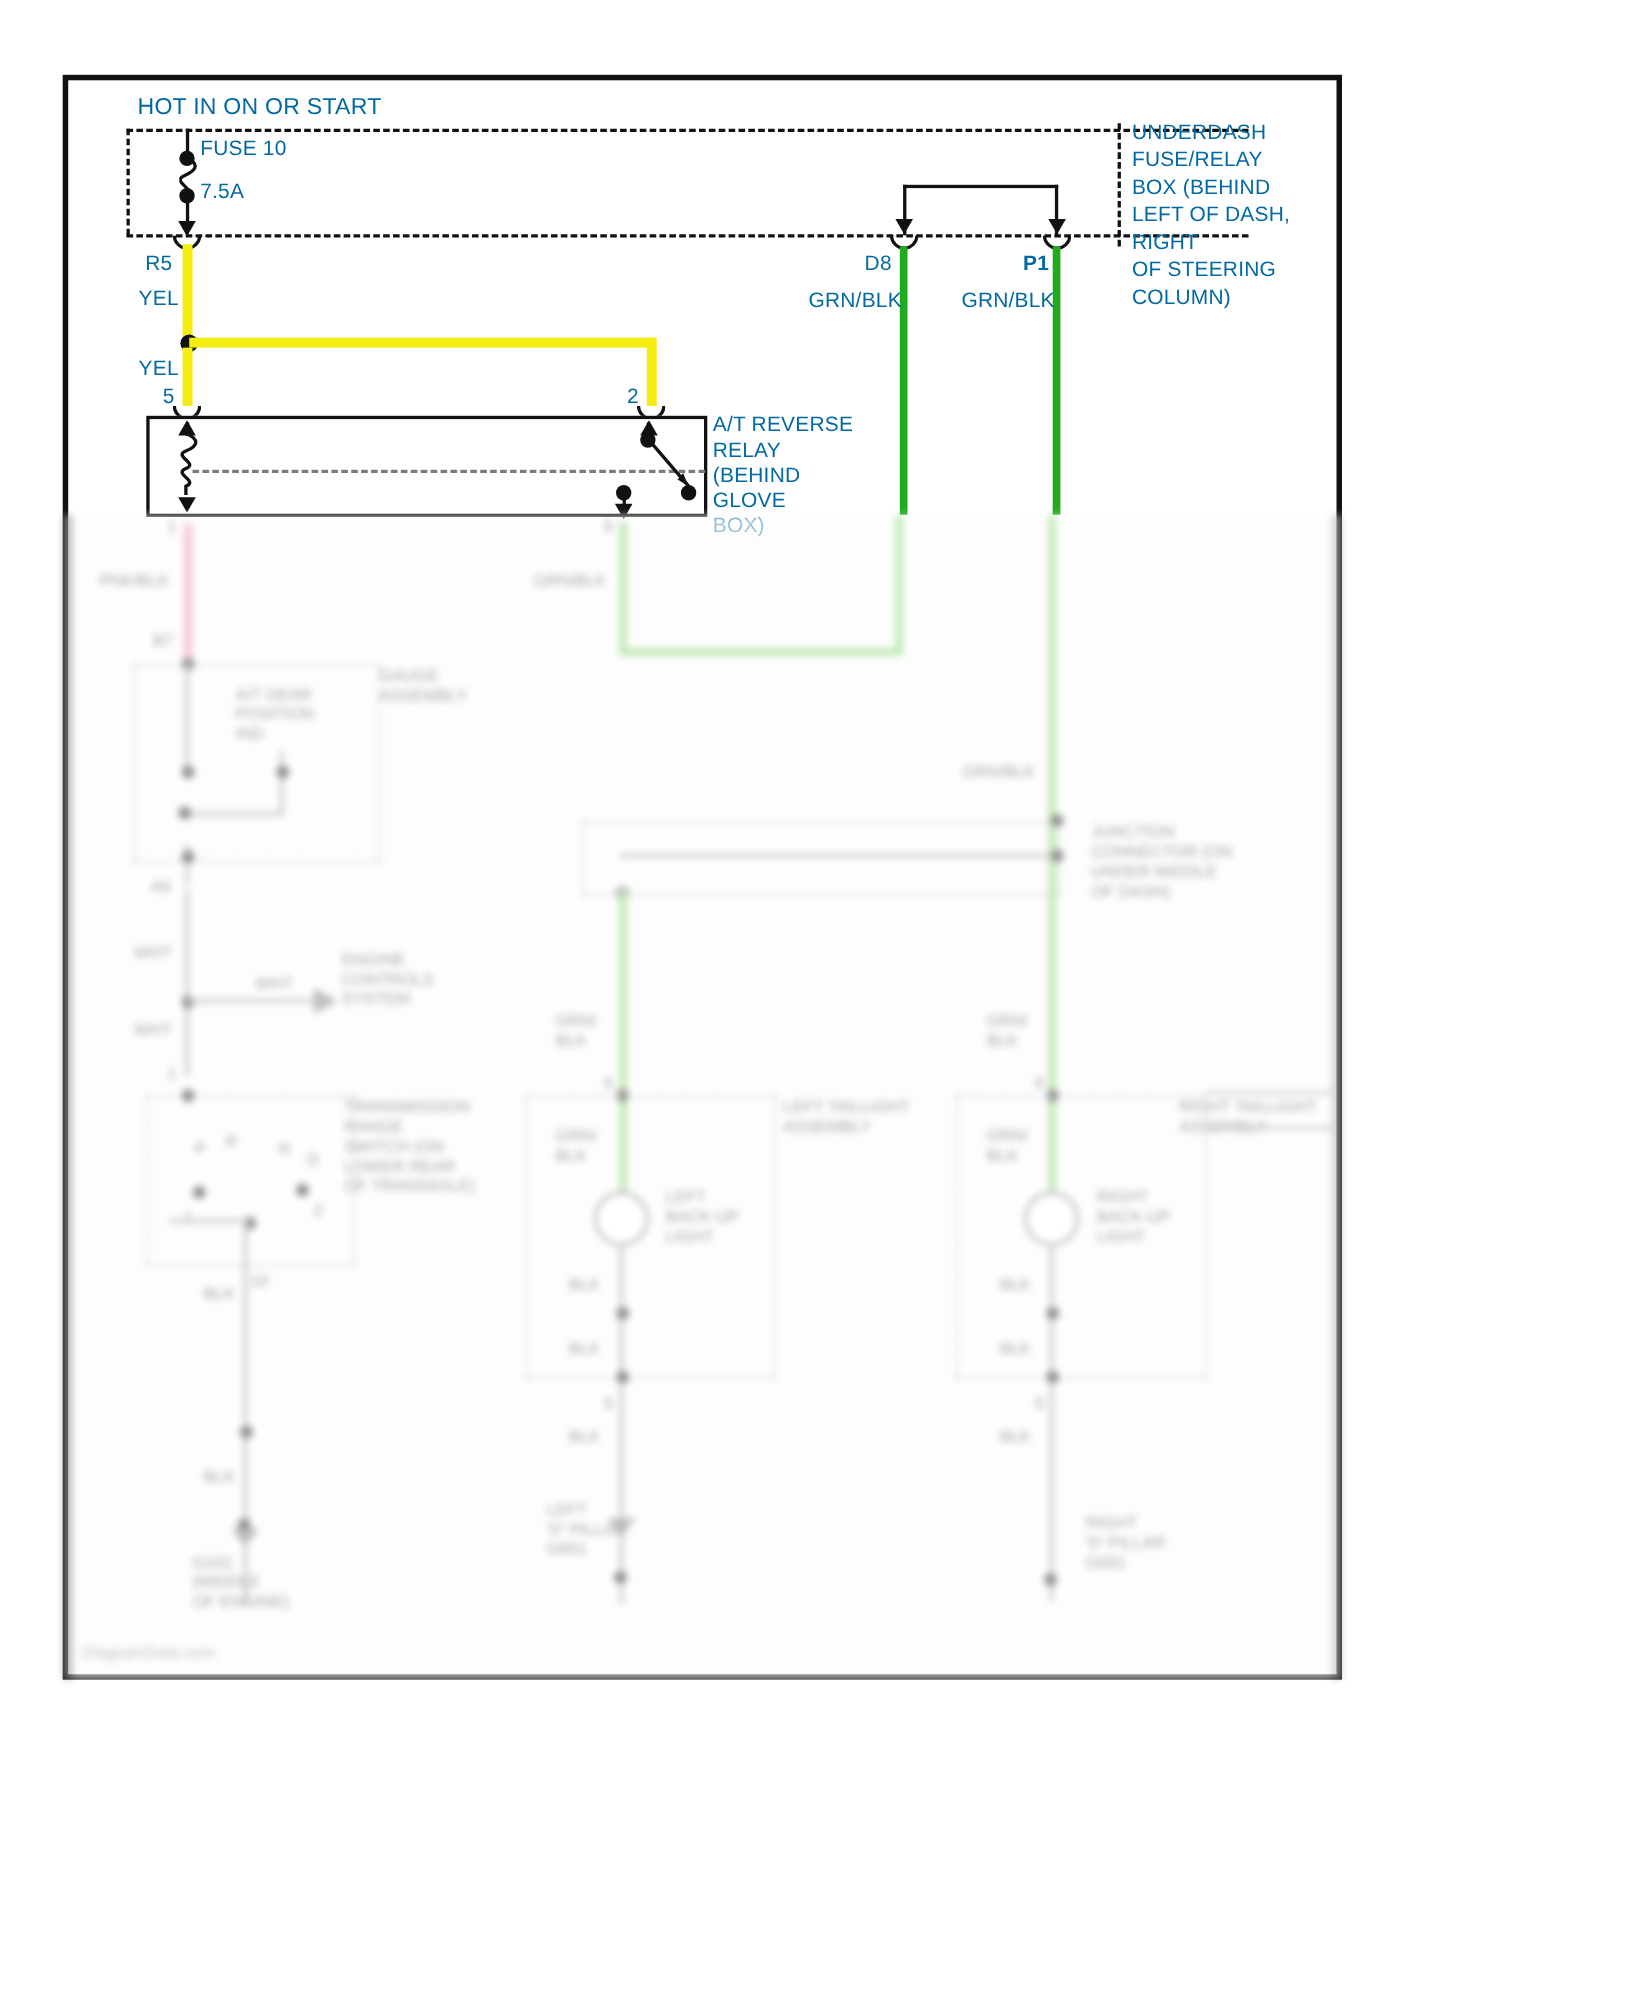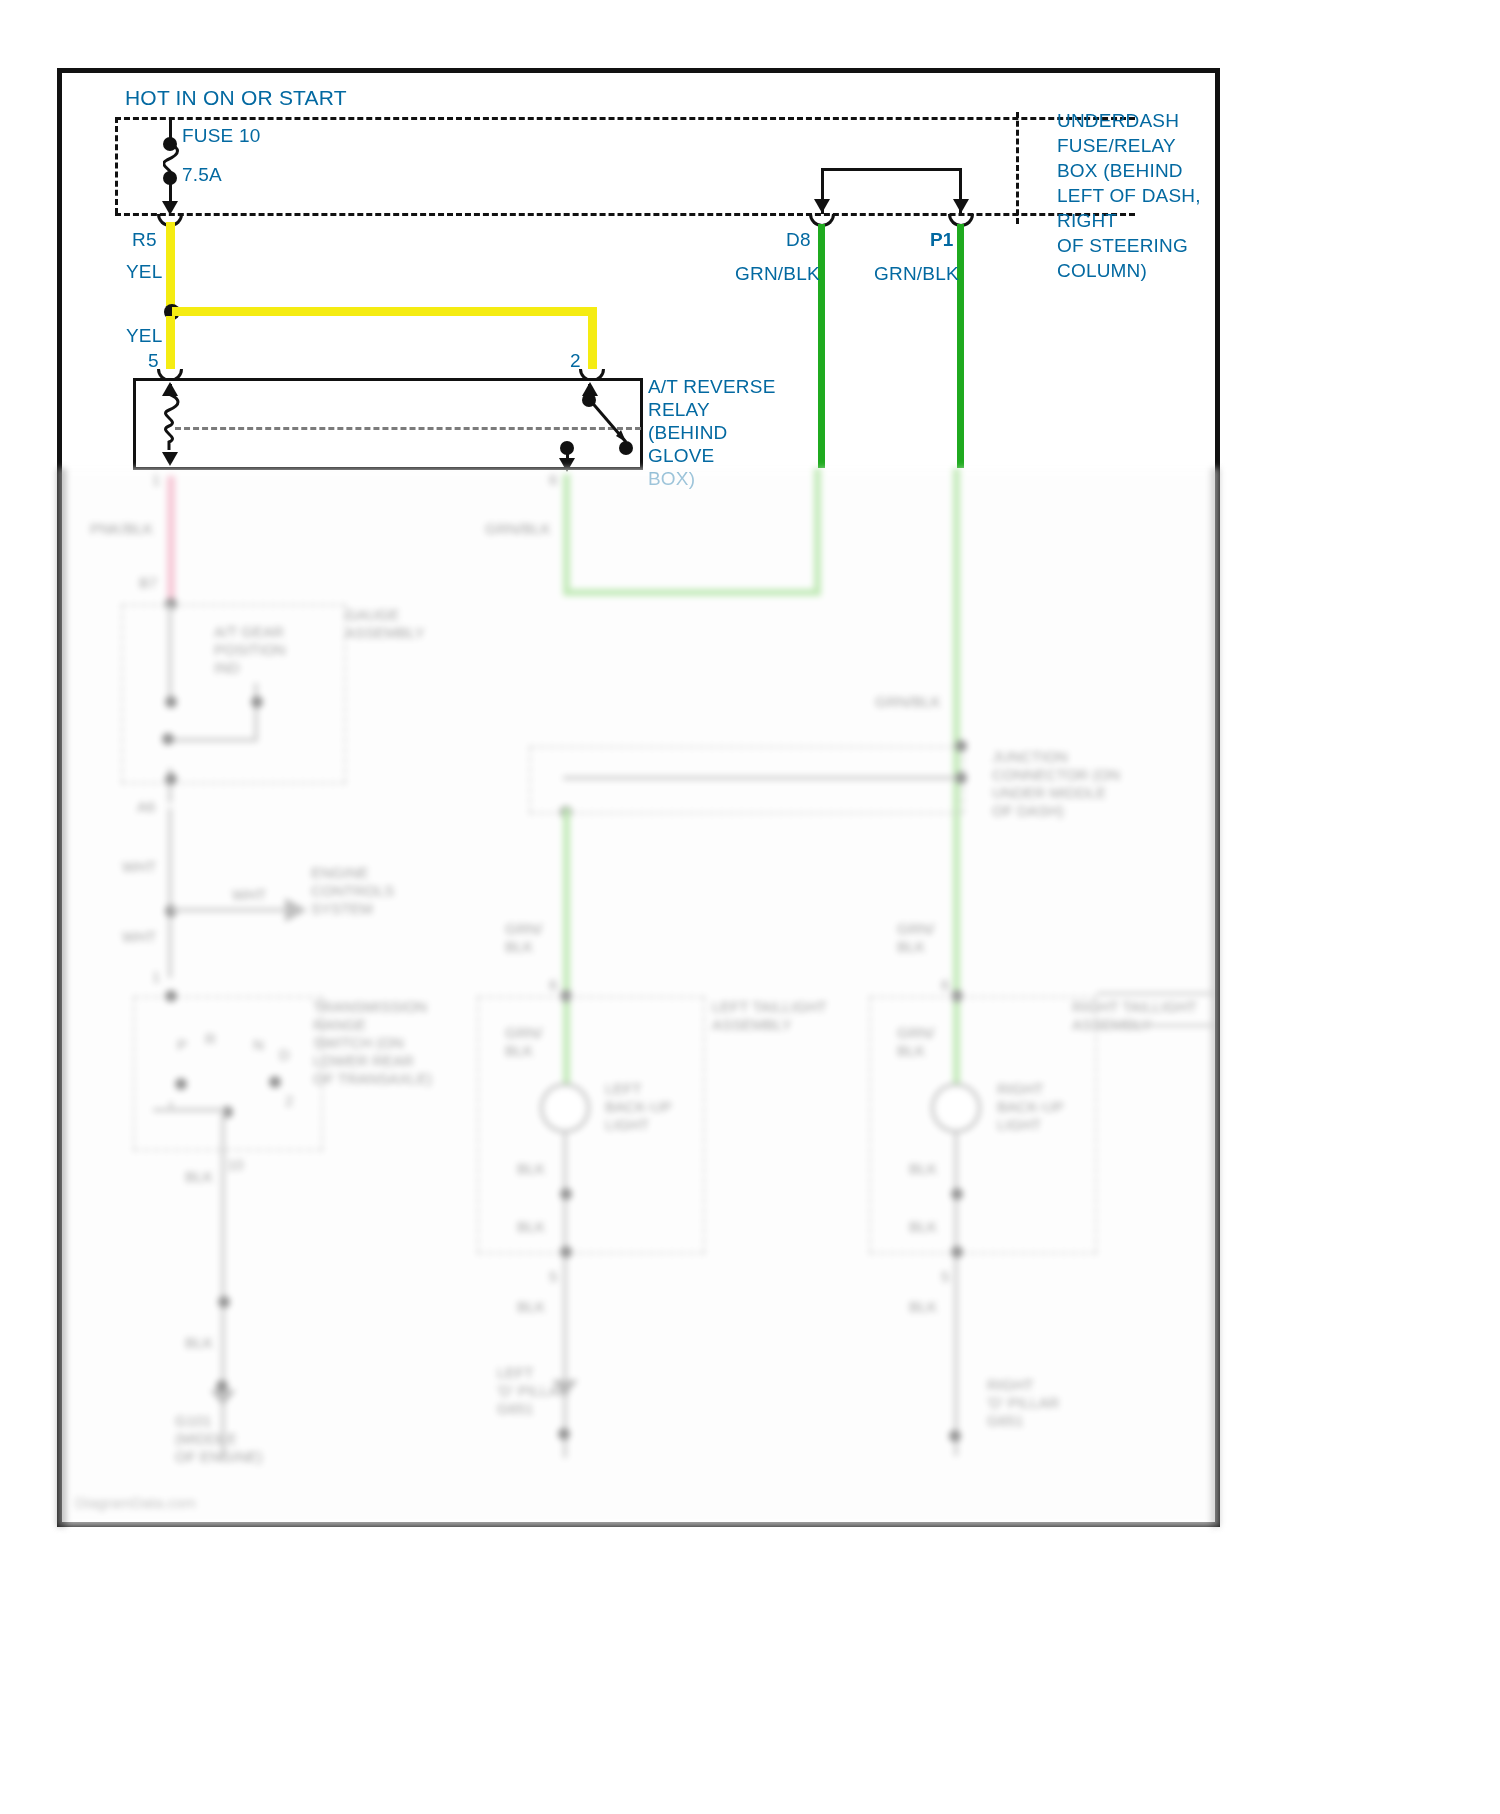--- a/index.html
+++ b/index.html
@@ -261,21 +261,21 @@
 
   <div class="lbl" style="left:786px; top:228px;">D8</div>
   <div class="lbl" style="left:930px; top:228px;font-weight:bold;">P1</div>
 
   <div class="wire wire-grn" style="left:818px; top:224px; width:7px; height:244px;"></div>
   <div class="wire wire-grn" style="left:957px; top:224px; width:7px; height:244px;"></div>
 
   <div class="lbl" style="left:735px; top:262px;">GRN/BLK</div>
   <div class="lbl" style="left:874px; top:262px;">GRN/BLK</div>
 
-  <div class="lbl block" style="left:1029px; top:108px; width:180px; white-space:pre-line; line-height:25px;margin-left:28px;">UNDERDASH
+  <div class="lbl block" style="left:1029px; top:108px; width:180px; white-space:pre-line; line-height:25px;">UNDERDASH
 FUSE/RELAY
 BOX (BEHIND
 LEFT OF DASH,
 RIGHT
 OF STEERING
 COLUMN)</div>
 
   <div id="lower-blur">
     <div class="bg-strip"></div>
     <div class="edge-l"></div>

